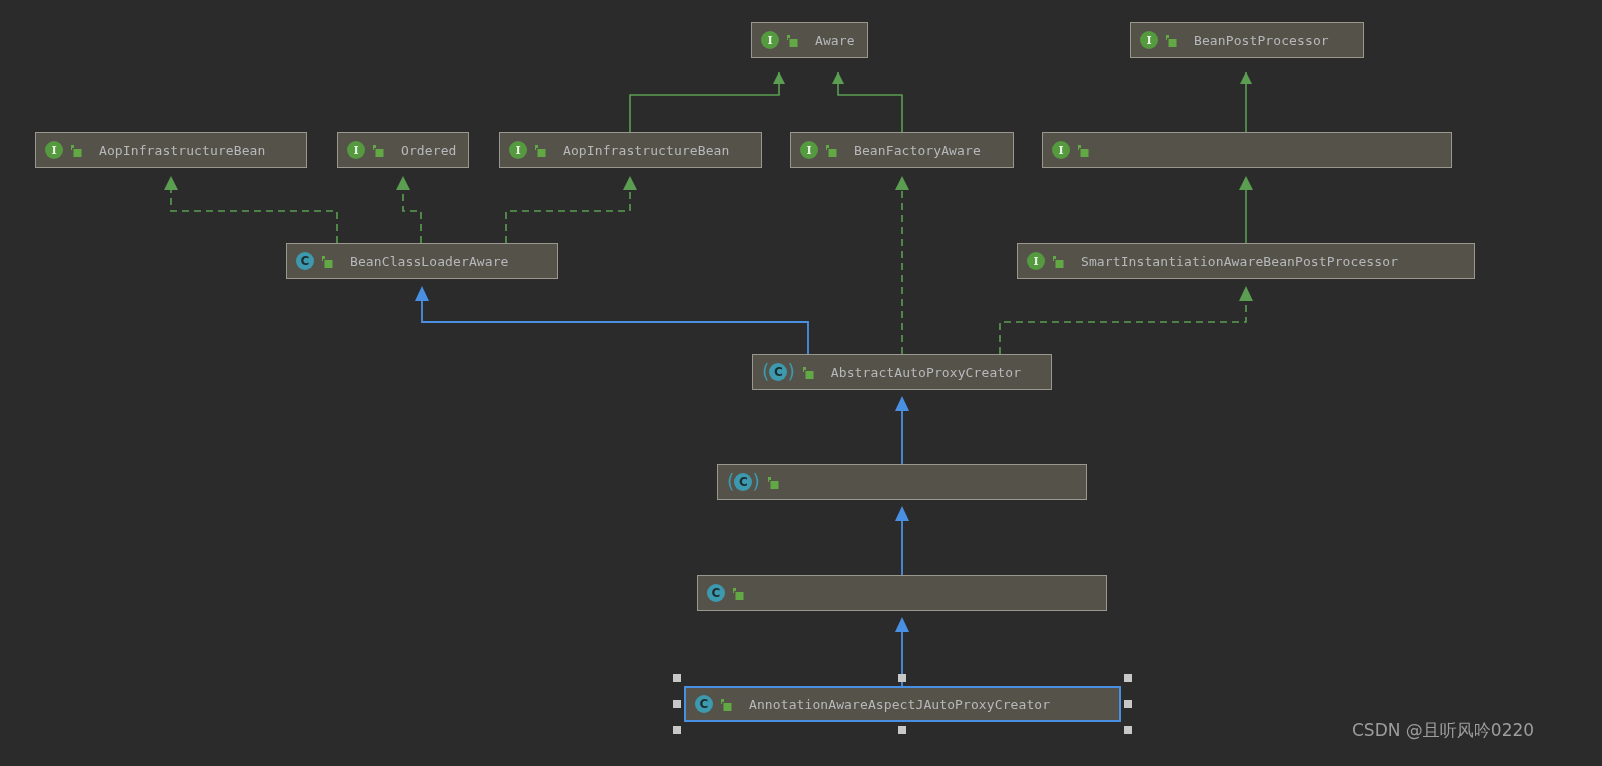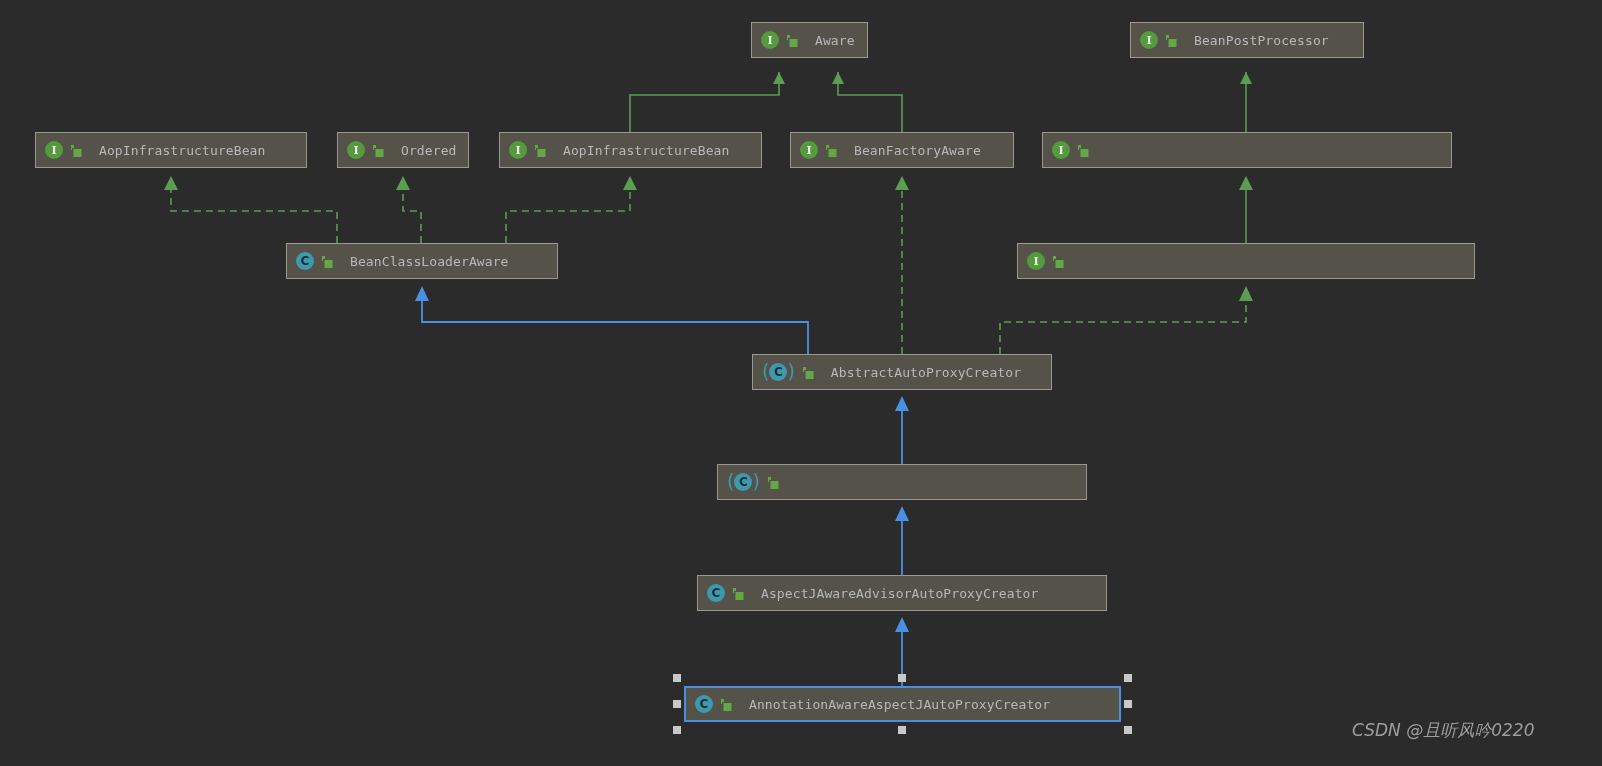--- a/index.html
+++ b/index.html
@@ -97,21 +97,20 @@
     width: 8px;
     height: 8px;
     background: #c8c8c8;
   }
   .watermark {
     position: absolute;
     color: #9d9d9d;
     font-family: "DejaVu Sans", sans-serif;
     font-size: 17px;
     white-space: nowrap;
-    font-style: italic;
   }
 </style>
 </head>
 <body>
 
 <div id="canvas">
 
   <svg class="edges" viewBox="0 0 1602 766" xmlns="http://www.w3.org/2000/svg">
     <defs>
       <marker id="arrow-green" viewBox="0 0 12 12" refX="6" refY="11" markerWidth="12" markerHeight="12" orient="auto-start-reverse" markerUnits="userSpaceOnUse">
@@ -294,20 +293,21 @@
   <div class="node" style="left:1017px; top:243px; width:458px;">
     <span class="icons">
       <span class="ic-iface">I</span>
       <span class="ic-lock">
         <svg width="13" height="15" viewBox="0 0 13 15">
             <path d="M1 2 h3 v3 h-2 v2 h-1 z" fill="#62a844"></path>
             <rect x="3.5" y="6" width="8" height="8" fill="#62a844"></rect>
           </svg>
       </span>
     </span>
+    <span class="label">SmartInstantiationAwareBeanPostProcessor</span>
   </div>
 
   <div class="node" style="left:752px; top:354px; width:300px;">
     <span class="icons ic-abstract-wrap">
       <span class="paren">(</span>
       <span class="ic-class">C</span>
       <span class="paren">)</span>
       <span class="ic-lock">
         <svg width="13" height="15" viewBox="0 0 13 15">
             <path d="M1 2 h3 v3 h-2 v2 h-1 z" fill="#62a844"></path>
@@ -335,21 +335,20 @@
   <div class="node" style="left:697px; top:575px; width:410px;">
     <span class="icons">
       <span class="ic-class">C</span>
       <span class="ic-lock">
         <svg width="13" height="15" viewBox="0 0 13 15">
             <path d="M1 2 h3 v3 h-2 v2 h-1 z" fill="#62a844"></path>
             <rect x="3.5" y="6" width="8" height="8" fill="#62a844"></rect>
           </svg>
       </span>
     </span>
-    <span class="label">AspectJAwareAdvisorAutoProxyCreator</span>
   </div>
 
   <div class="node selected" style="left:684px; top:686px; width:437px;">
     <span class="icons">
       <span class="ic-class">C</span>
       <span class="ic-lock">
         <svg width="13" height="15" viewBox="0 0 13 15">
             <path d="M1 2 h3 v3 h-2 v2 h-1 z" fill="#62a844"></path>
             <rect x="3.5" y="6" width="8" height="8" fill="#62a844"></rect>
           </svg>

